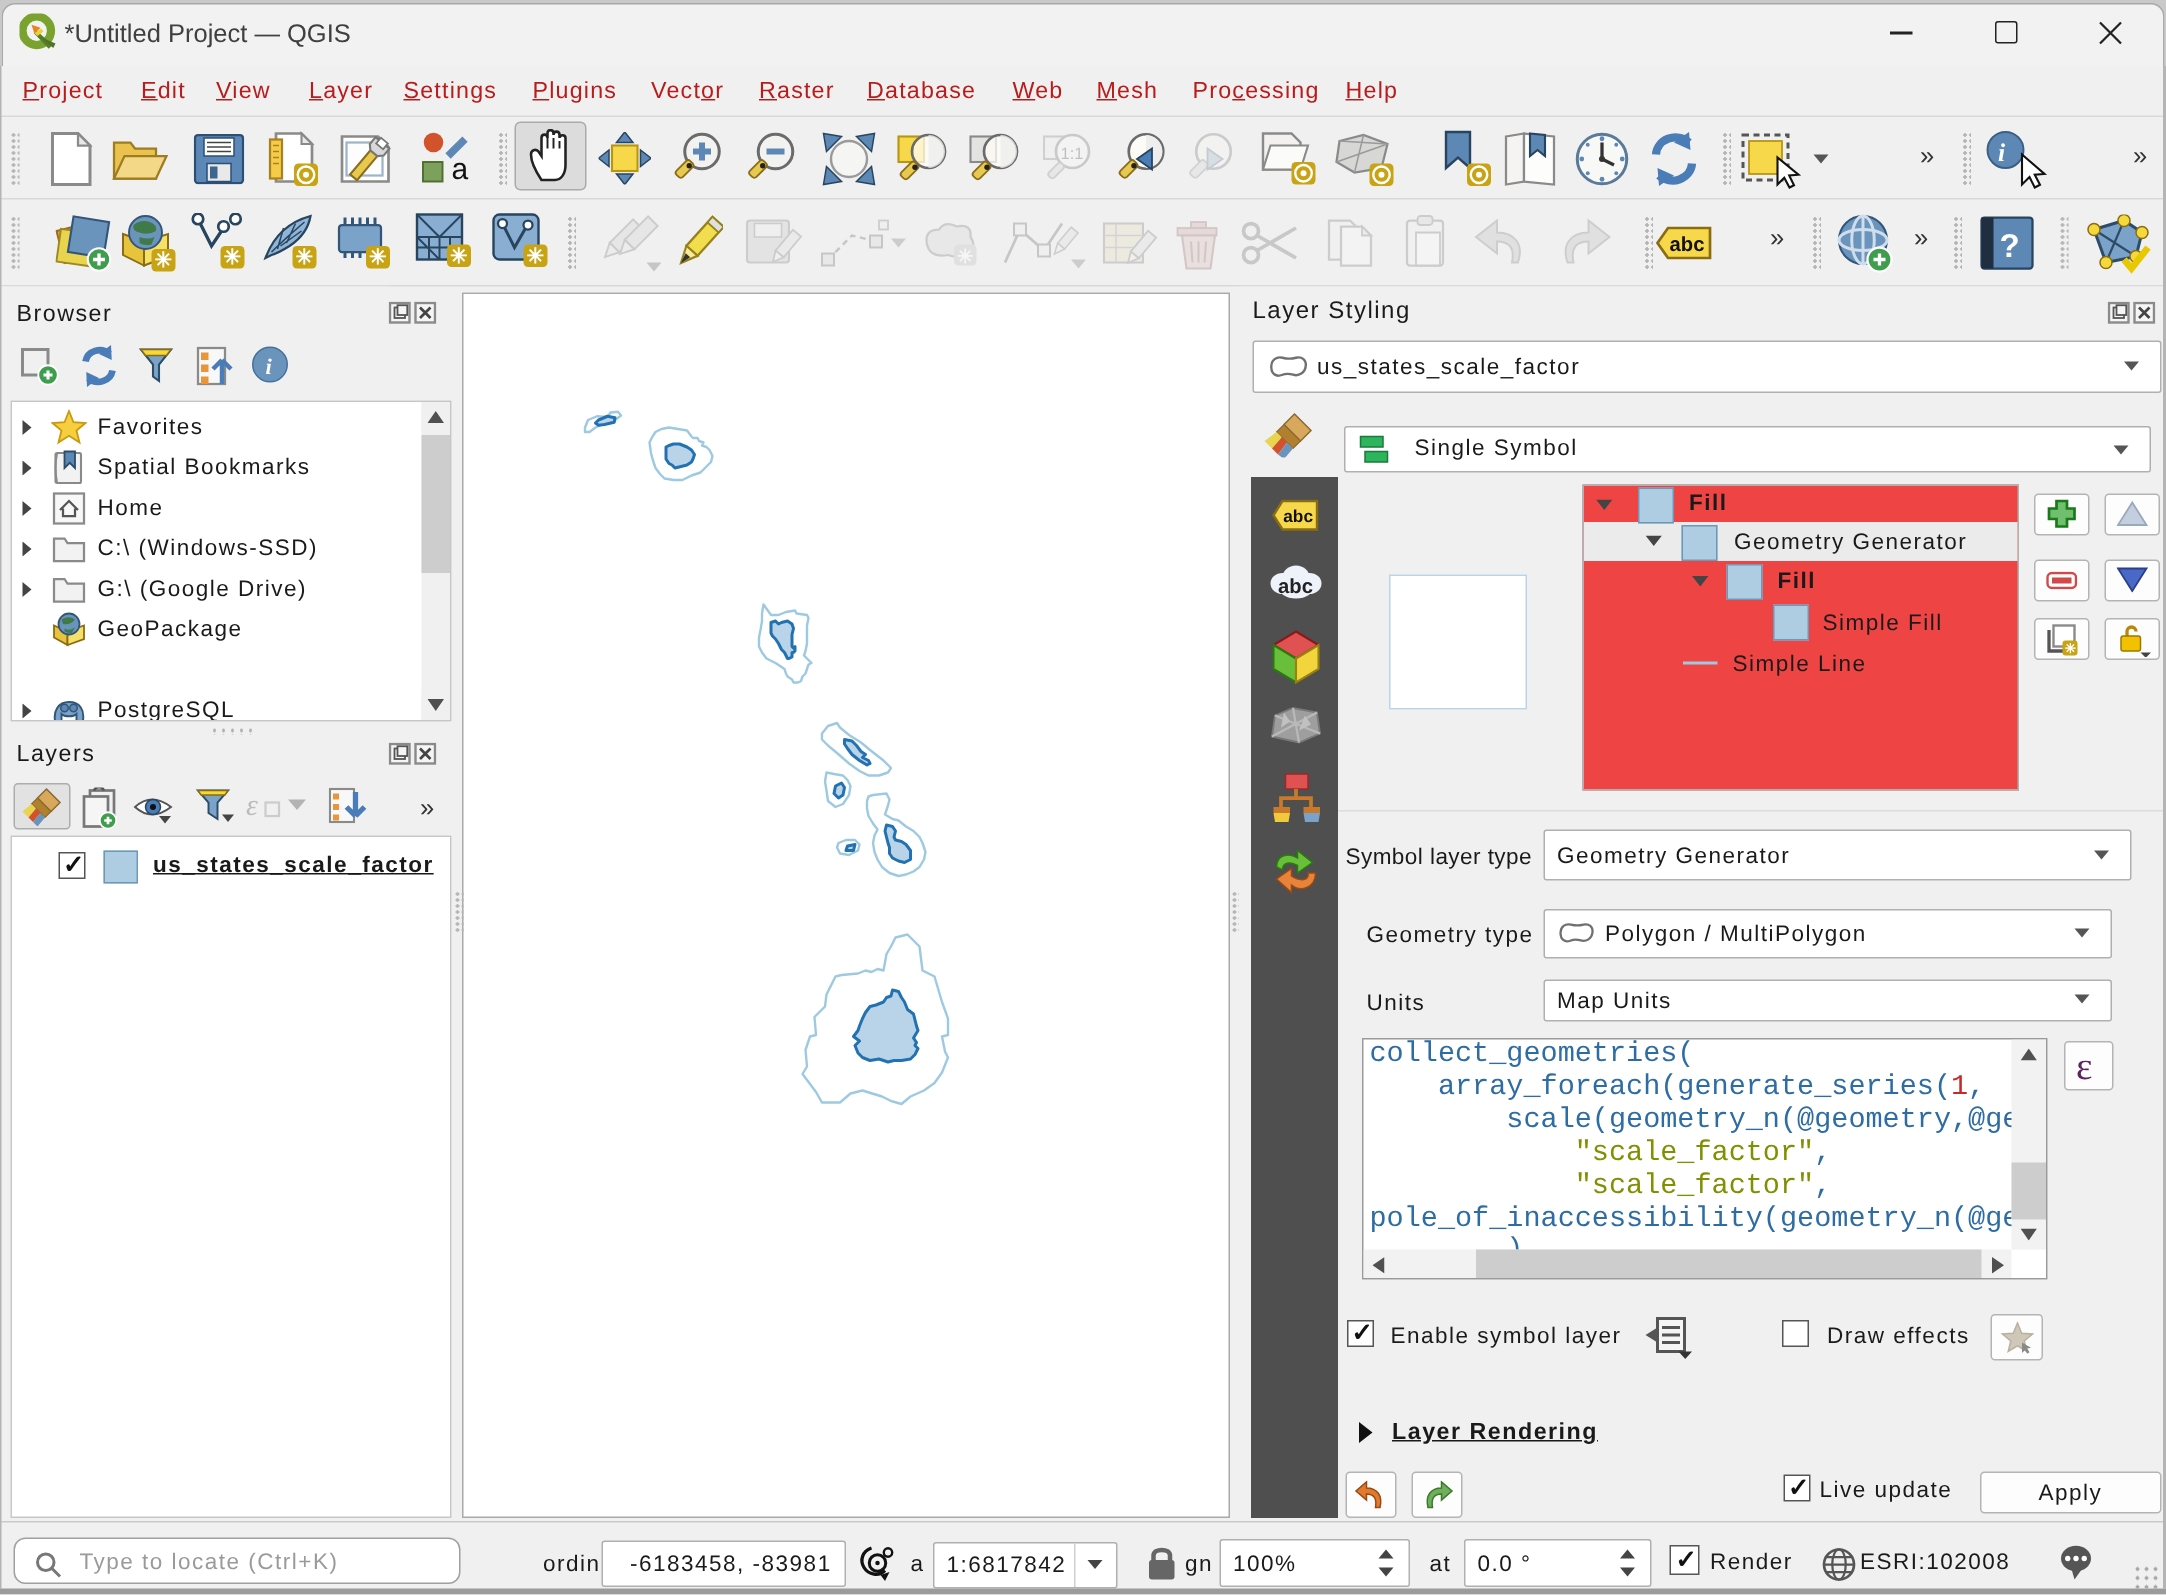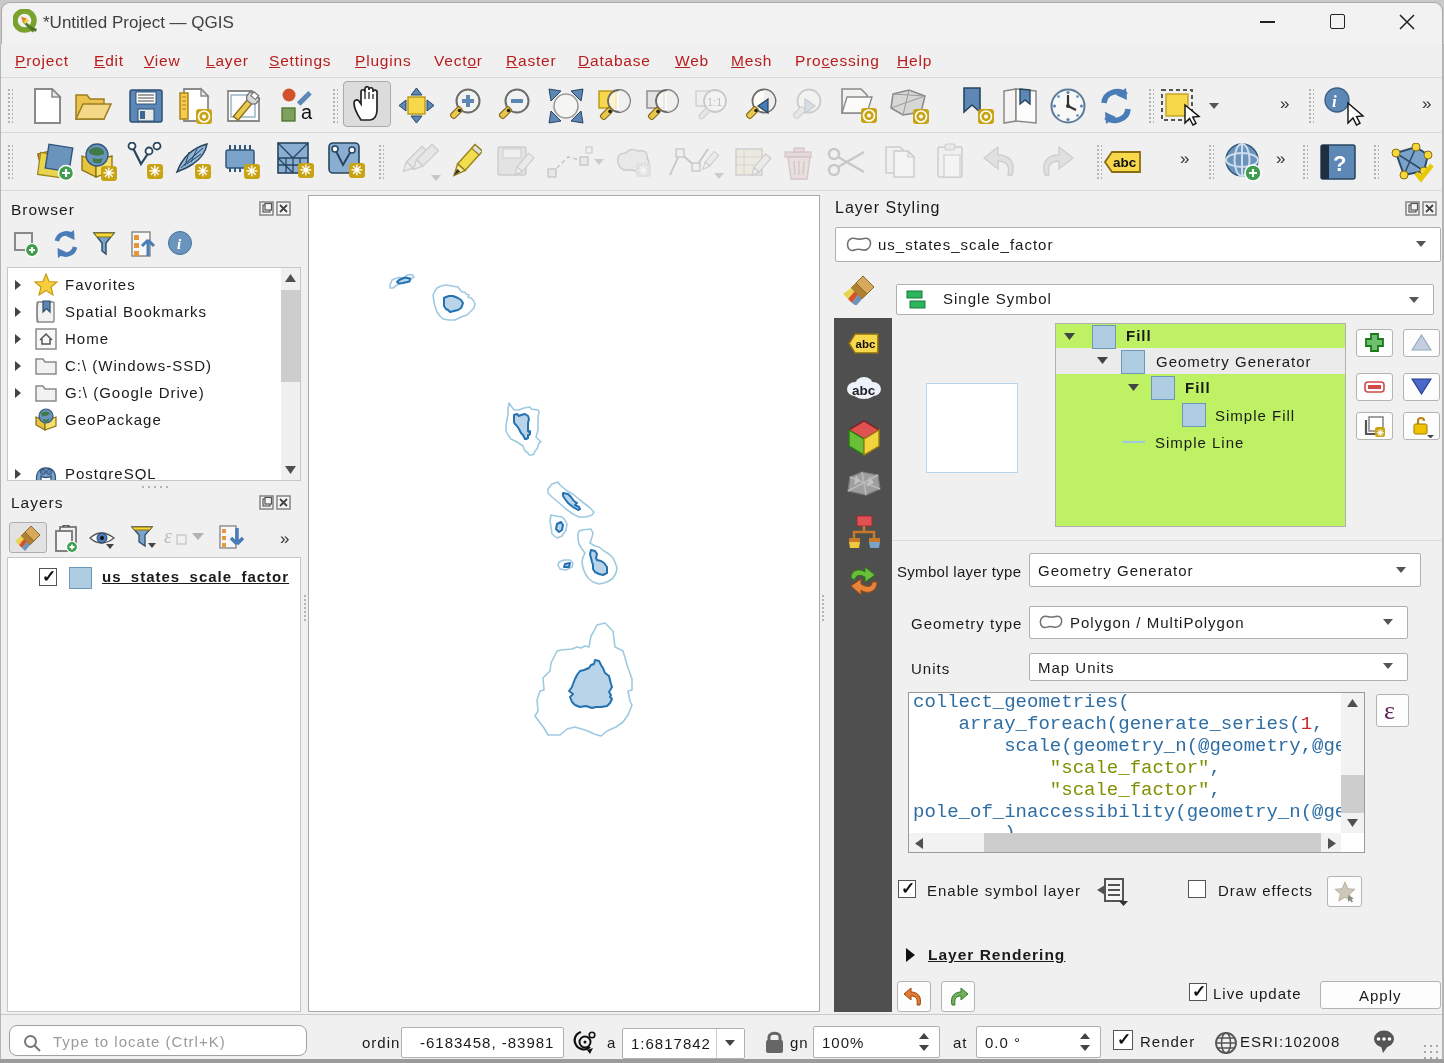--- a/index.html
+++ b/index.html
@@ -690,21 +690,21 @@
         <path d="M3 28 L14 28 L13 34 L4 34 Z" fill="#f2c83c"></path>
         <rect x="23" y="24" width="11" height="4" fill="#c87a2a"></rect>
         <path d="M23 28 L34 28 L33 34 L24 34 Z" fill="#7ba3c9"></path>
       </svg>
 <svg class="ab" style="left:13px;top:248px" width="34" height="30" viewBox="0 0 34 30">
         <path d="M4 12 C4 4 12 2 18 6 L18 1 L28 9 L18 16 L18 11 C13 8 8 9 8 14 Z" fill="#6abf3a" stroke="#2a7a10" stroke-width="1"></path>
         <path d="M30 16 C30 26 20 29 14 24 L14 29 L4 20 L14 13 L14 18 C20 22 26 21 25 16 Z" fill="#e8833c" stroke="#9a4a10" stroke-width="1"></path>
       </svg>
 </div>
 
-<div class="ab" style="left:229px;top:132px;width:291px;height:204px;background:#bef264;border:1px solid #b0b0b0;box-sizing:border-box;">
+<div class="ab" style="left:229px;top:132px;width:291px;height:204px;background:#ef4444;border:1px solid #b0b0b0;box-sizing:border-box;">
 <div class="ab" style="left:0;top:24px;width:289px;height:26px;background:#ebebeb;"></div>
 <svg class="ab" style="left:8px;top:9px" width="11" height="8" viewBox="0 0 11 8">
         <path d="M0 0 L11 0 L5.5 7 Z" fill="#444"></path>
       </svg>
 <div class="ab" style="left:36px;top:1px;width:24px;height:24px;background:#aecde3;border:1px solid #6d98b8;box-sizing:border-box;"></div>
 <div class="lbl" style="left:70px;top:3px;font-weight:bold;">Fill</div>
 <svg class="ab" style="left:41px;top:33px" width="11" height="8" viewBox="0 0 11 8">
         <path d="M0 0 L11 0 L5.5 7 Z" fill="#444"></path>
       </svg>
 <div class="ab" style="left:65px;top:26px;width:24px;height:24px;background:#aecde3;border:1px solid #6d98b8;box-sizing:border-box;"></div>

